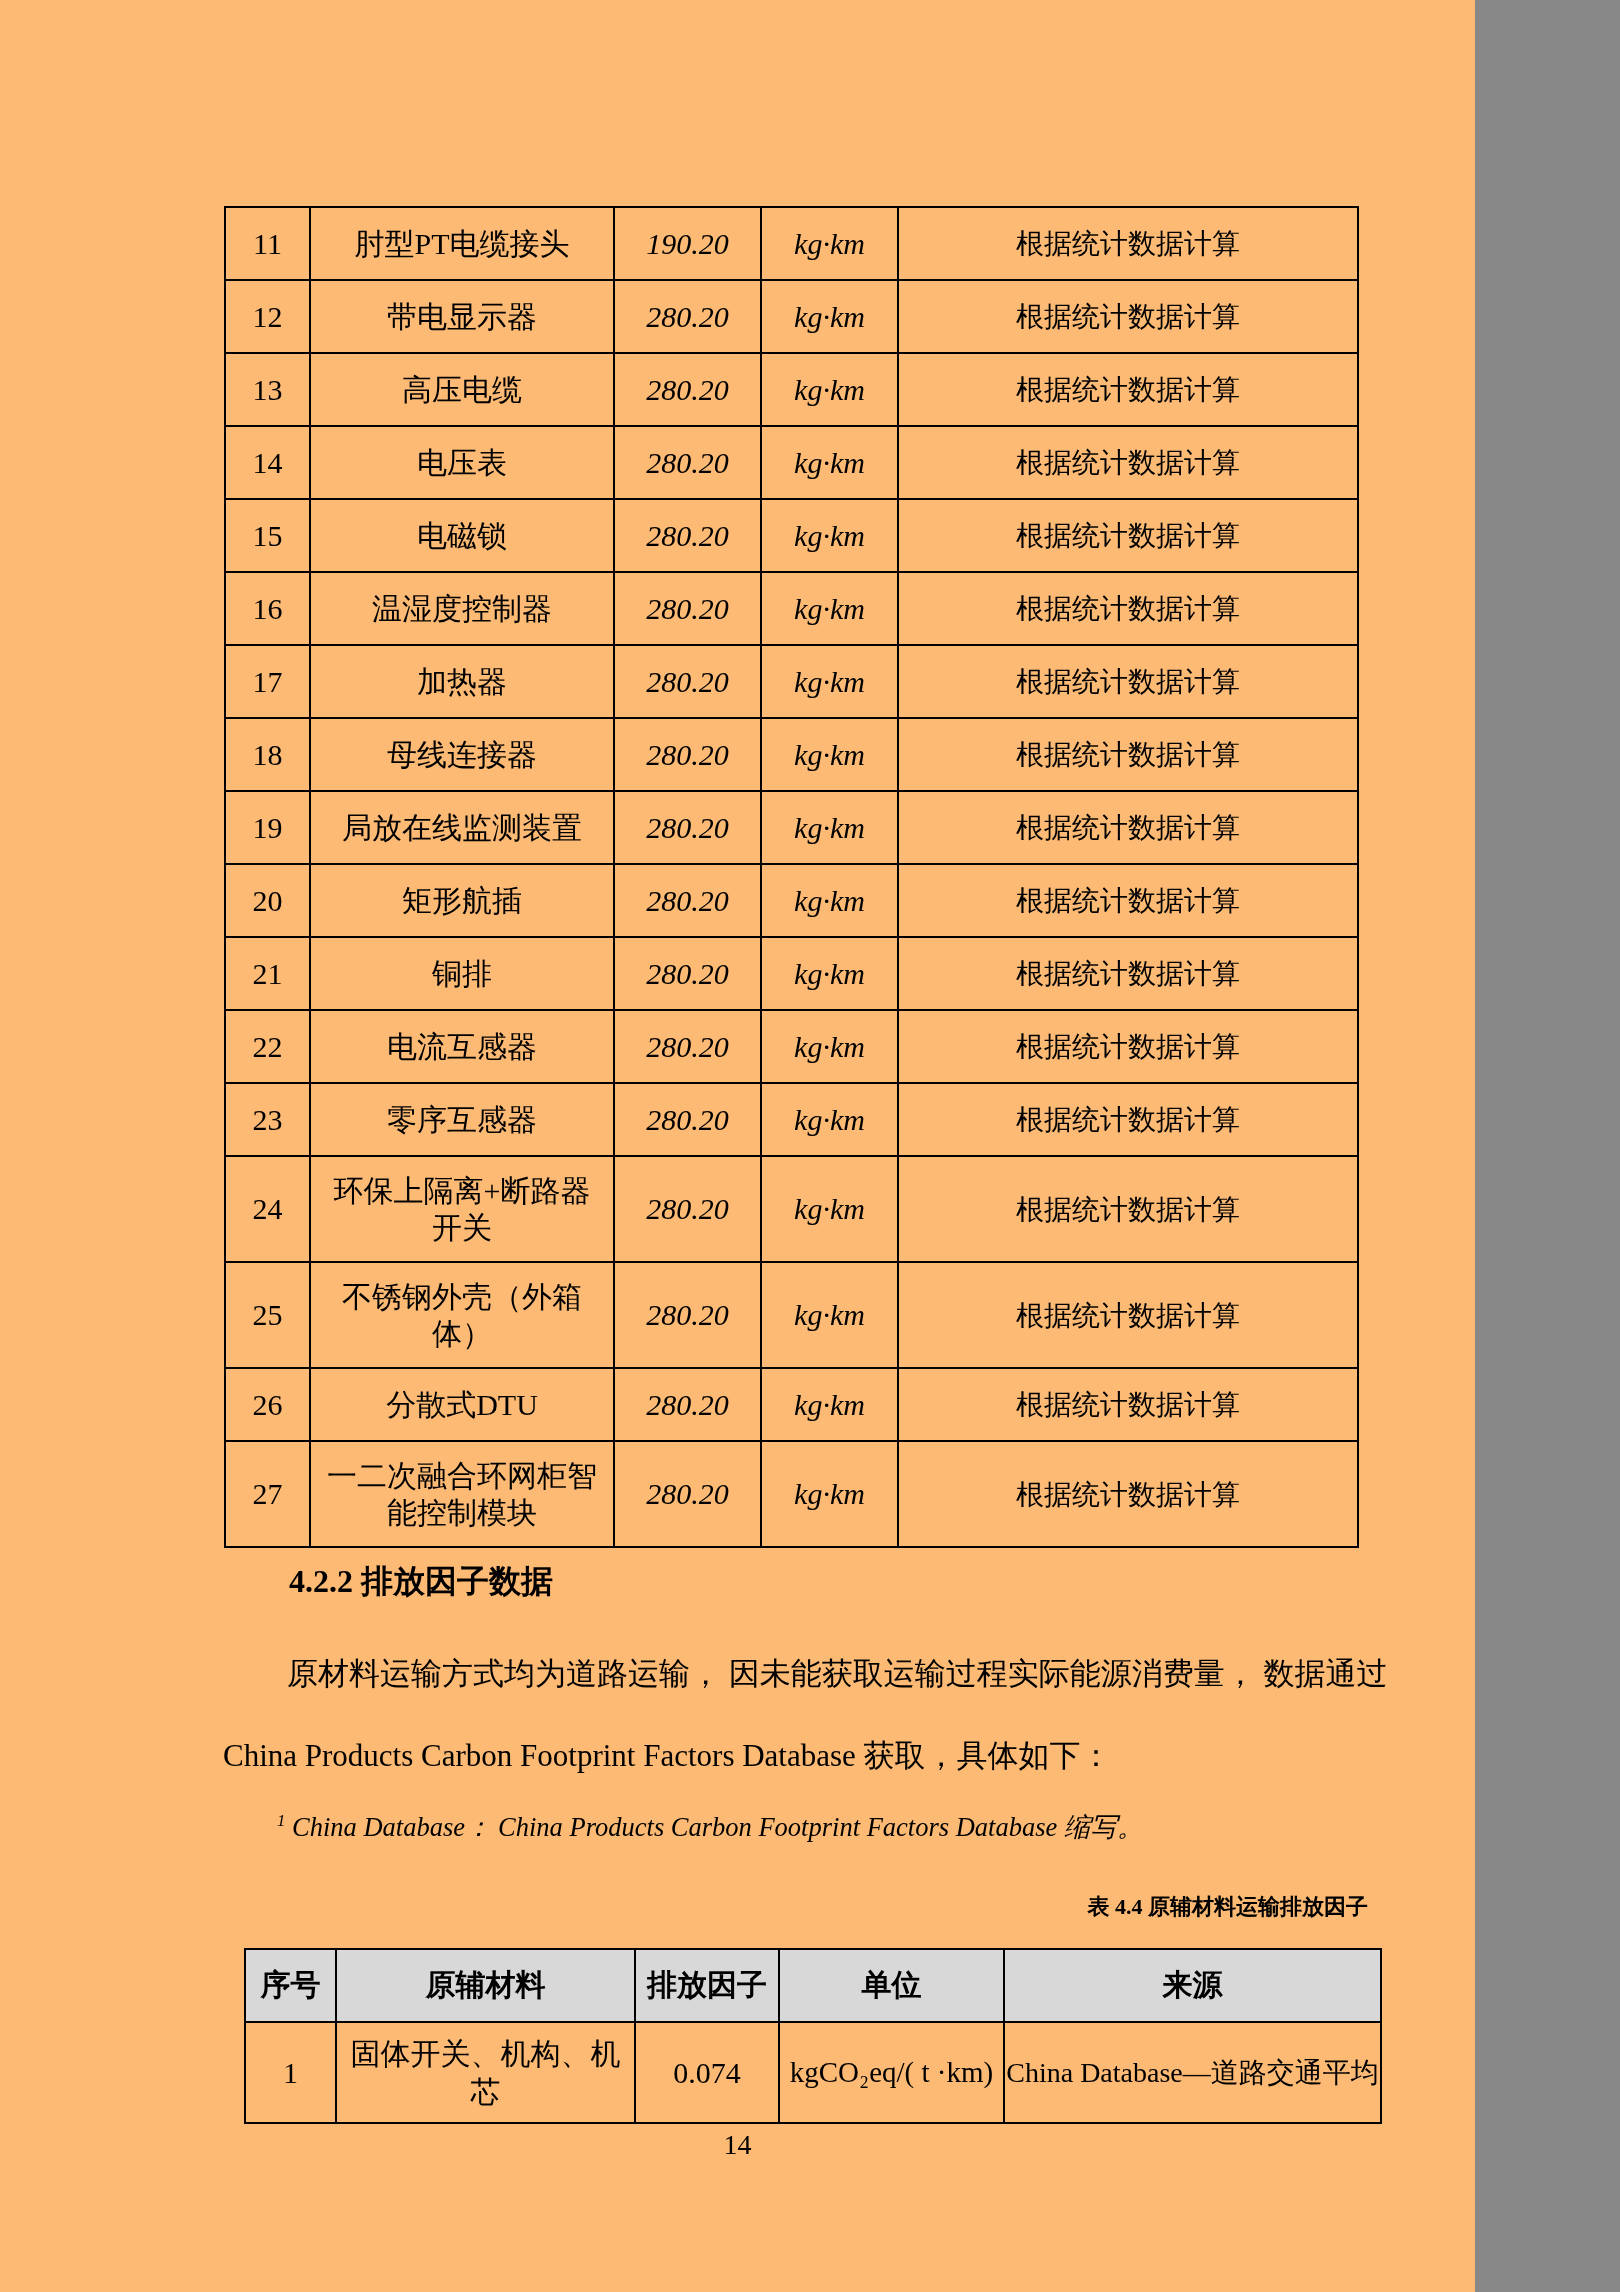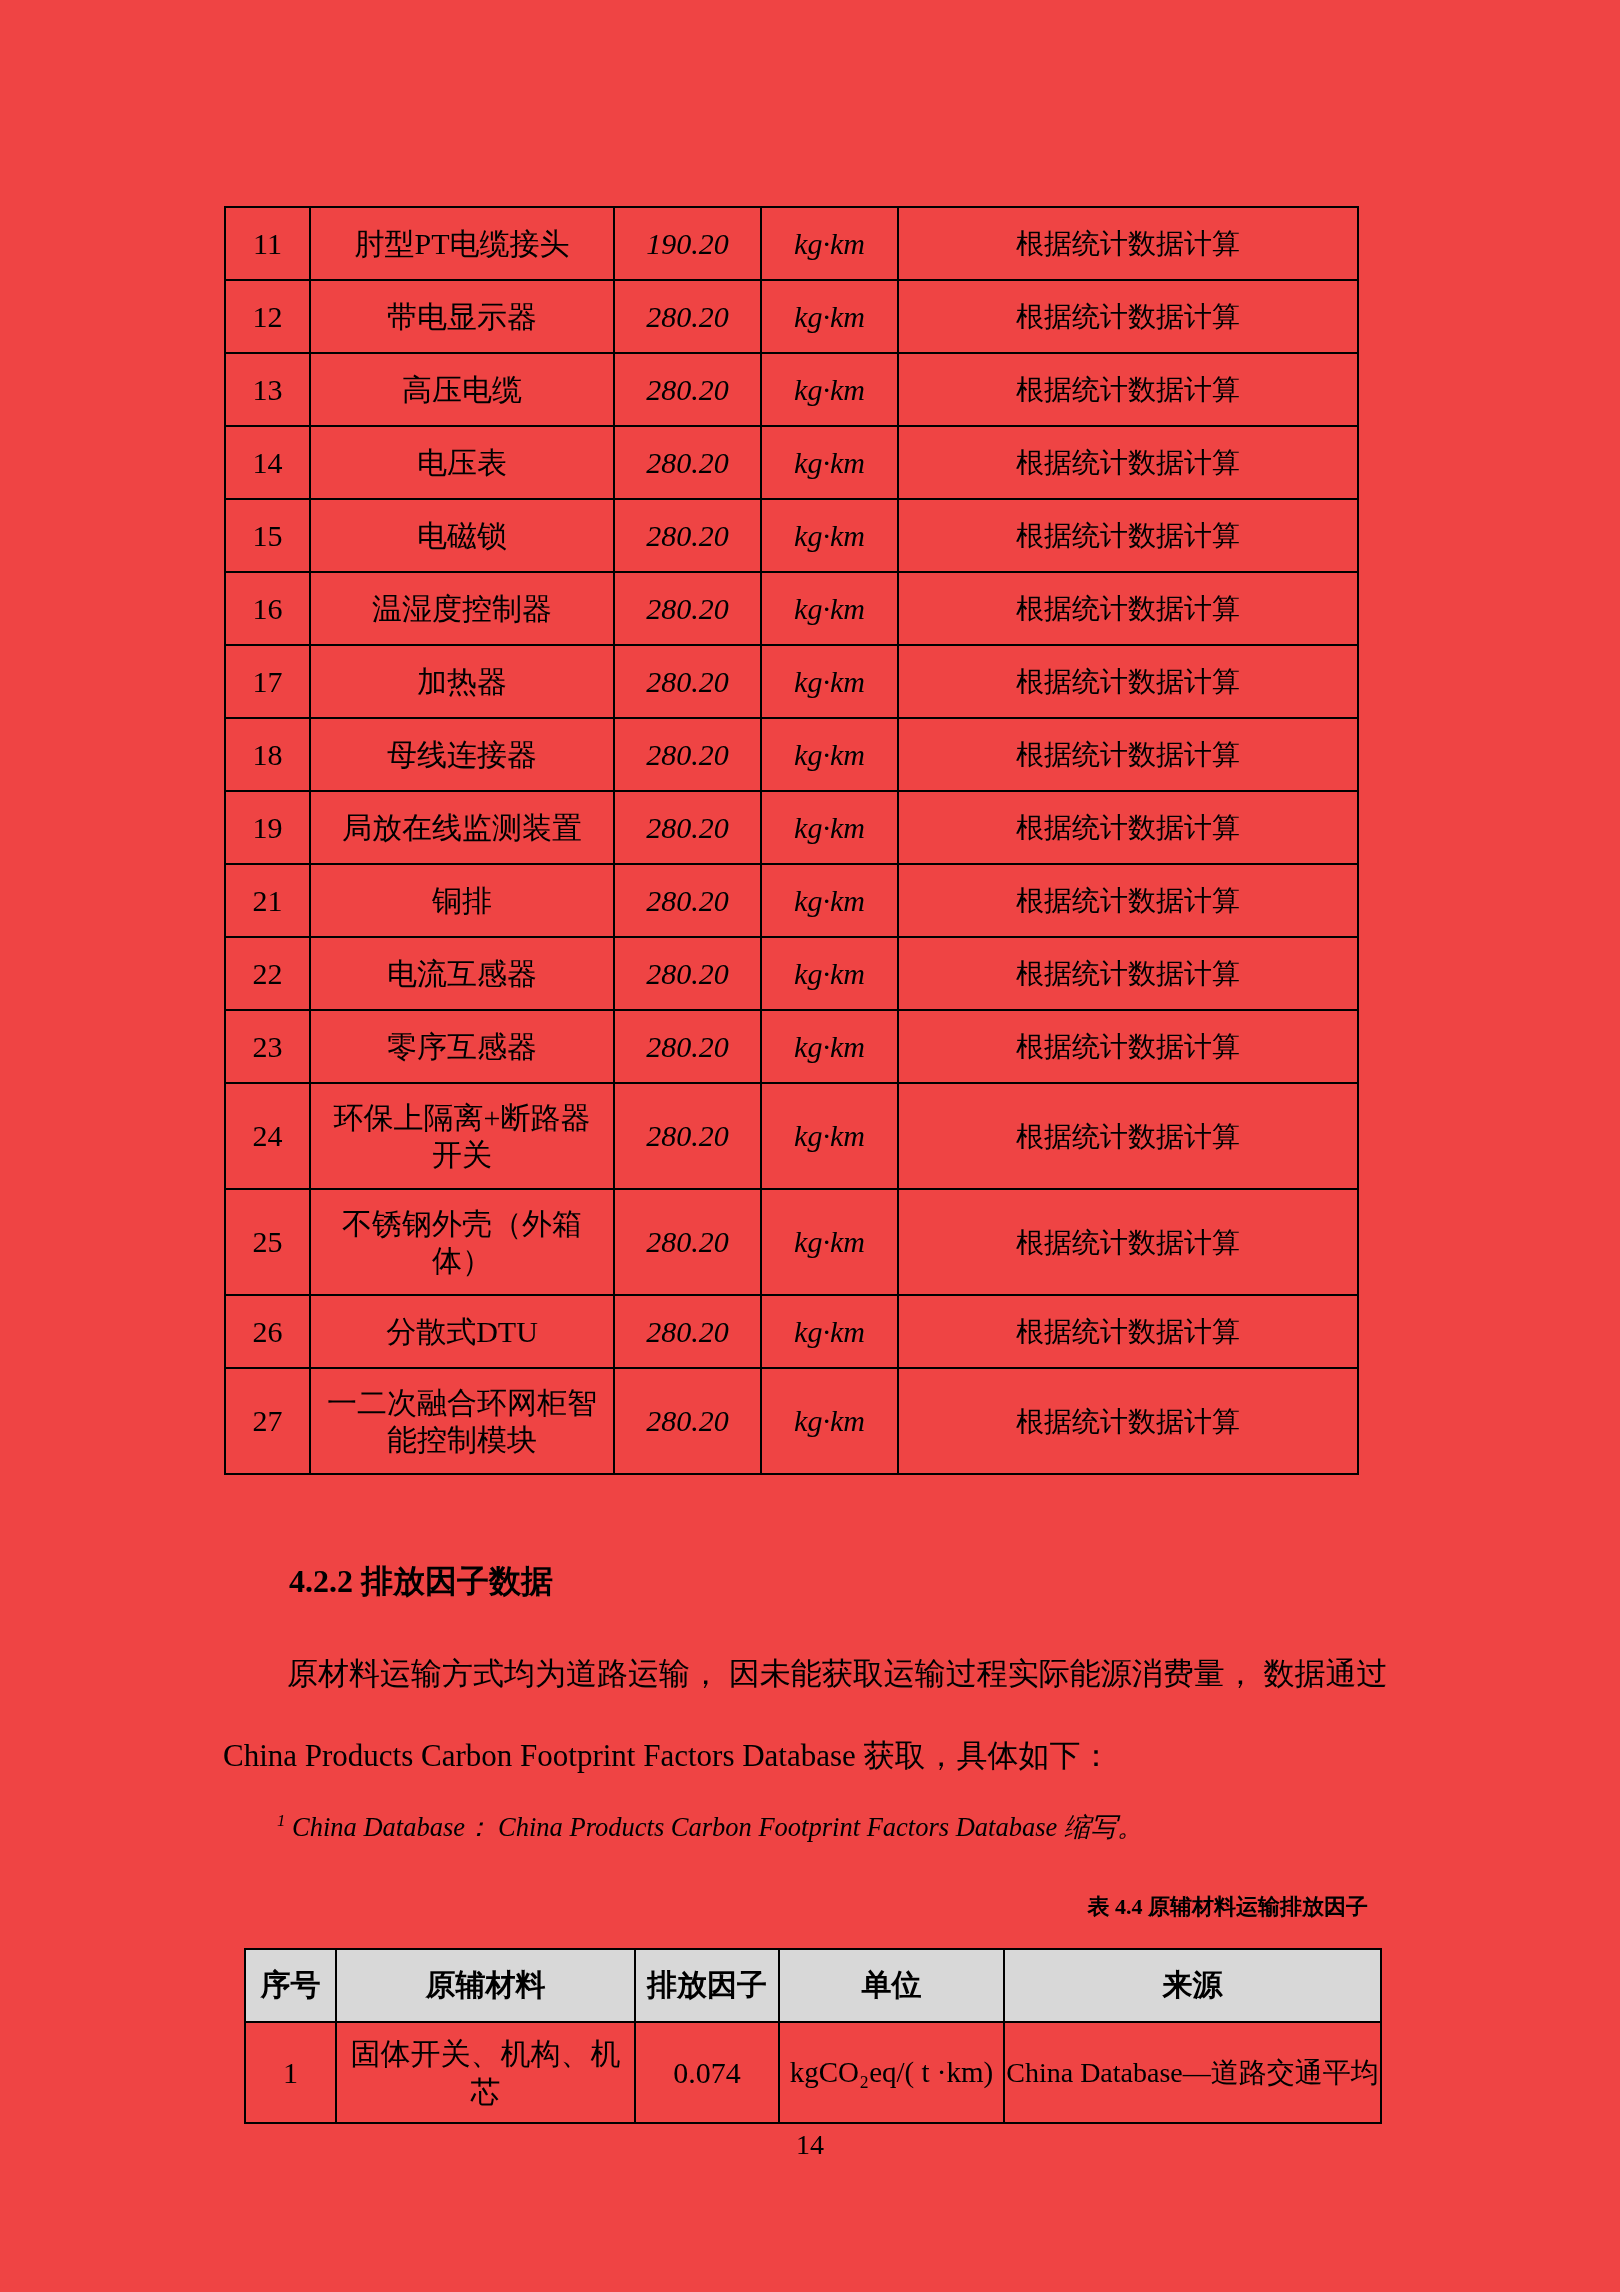--- a/index.html
+++ b/index.html
@@ -1,22 +1,23 @@
 <!DOCTYPE html>
 <html><head>
 <meta charset="utf-8">
 <style>
   html,body { margin:0; padding:0; background:#888; }
   .page {
     position:relative;
-    width:1620px; height:2293px;
-    background:#ef4444;
+    width:1459px; height:2293px;
+    background:#fdba74;
     font-family:"Liberation Serif","DejaVu Serif",serif;
     color:#000;
     overflow:hidden;
+    padding-left:16px;
   }
   table { border-collapse:collapse; table-layout:fixed; }
   td, th {
     border:2px solid #000;
     text-align:center;
     vertical-align:middle;
     padding:0;
     overflow:hidden;
   }
   
@@ -126,20 +127,27 @@
       <tr class="reg">
         <td class="c-no">18</td>
         <td class="c-name">母线连接器</td>
         <td class="c-val">280.20</td>
         <td class="c-unit">kg·km</td>
         <td class="c-src">根据统计数据计算</td>
       </tr>
       <tr class="reg">
         <td class="c-no">19</td>
         <td class="c-name">局放在线监测装置</td>
+        <td class="c-val">280.20</td>
+        <td class="c-unit">kg·km</td>
+        <td class="c-src">根据统计数据计算</td>
+      </tr>
+      <tr class="reg">
+        <td class="c-no">20</td>
+        <td class="c-name">矩形航插</td>
         <td class="c-val">280.20</td>
         <td class="c-unit">kg·km</td>
         <td class="c-src">根据统计数据计算</td>
       </tr>
       <tr class="reg">
         <td class="c-no">21</td>
         <td class="c-name">铜排</td>
         <td class="c-val">280.20</td>
         <td class="c-unit">kg·km</td>
         <td class="c-src">根据统计数据计算</td>

